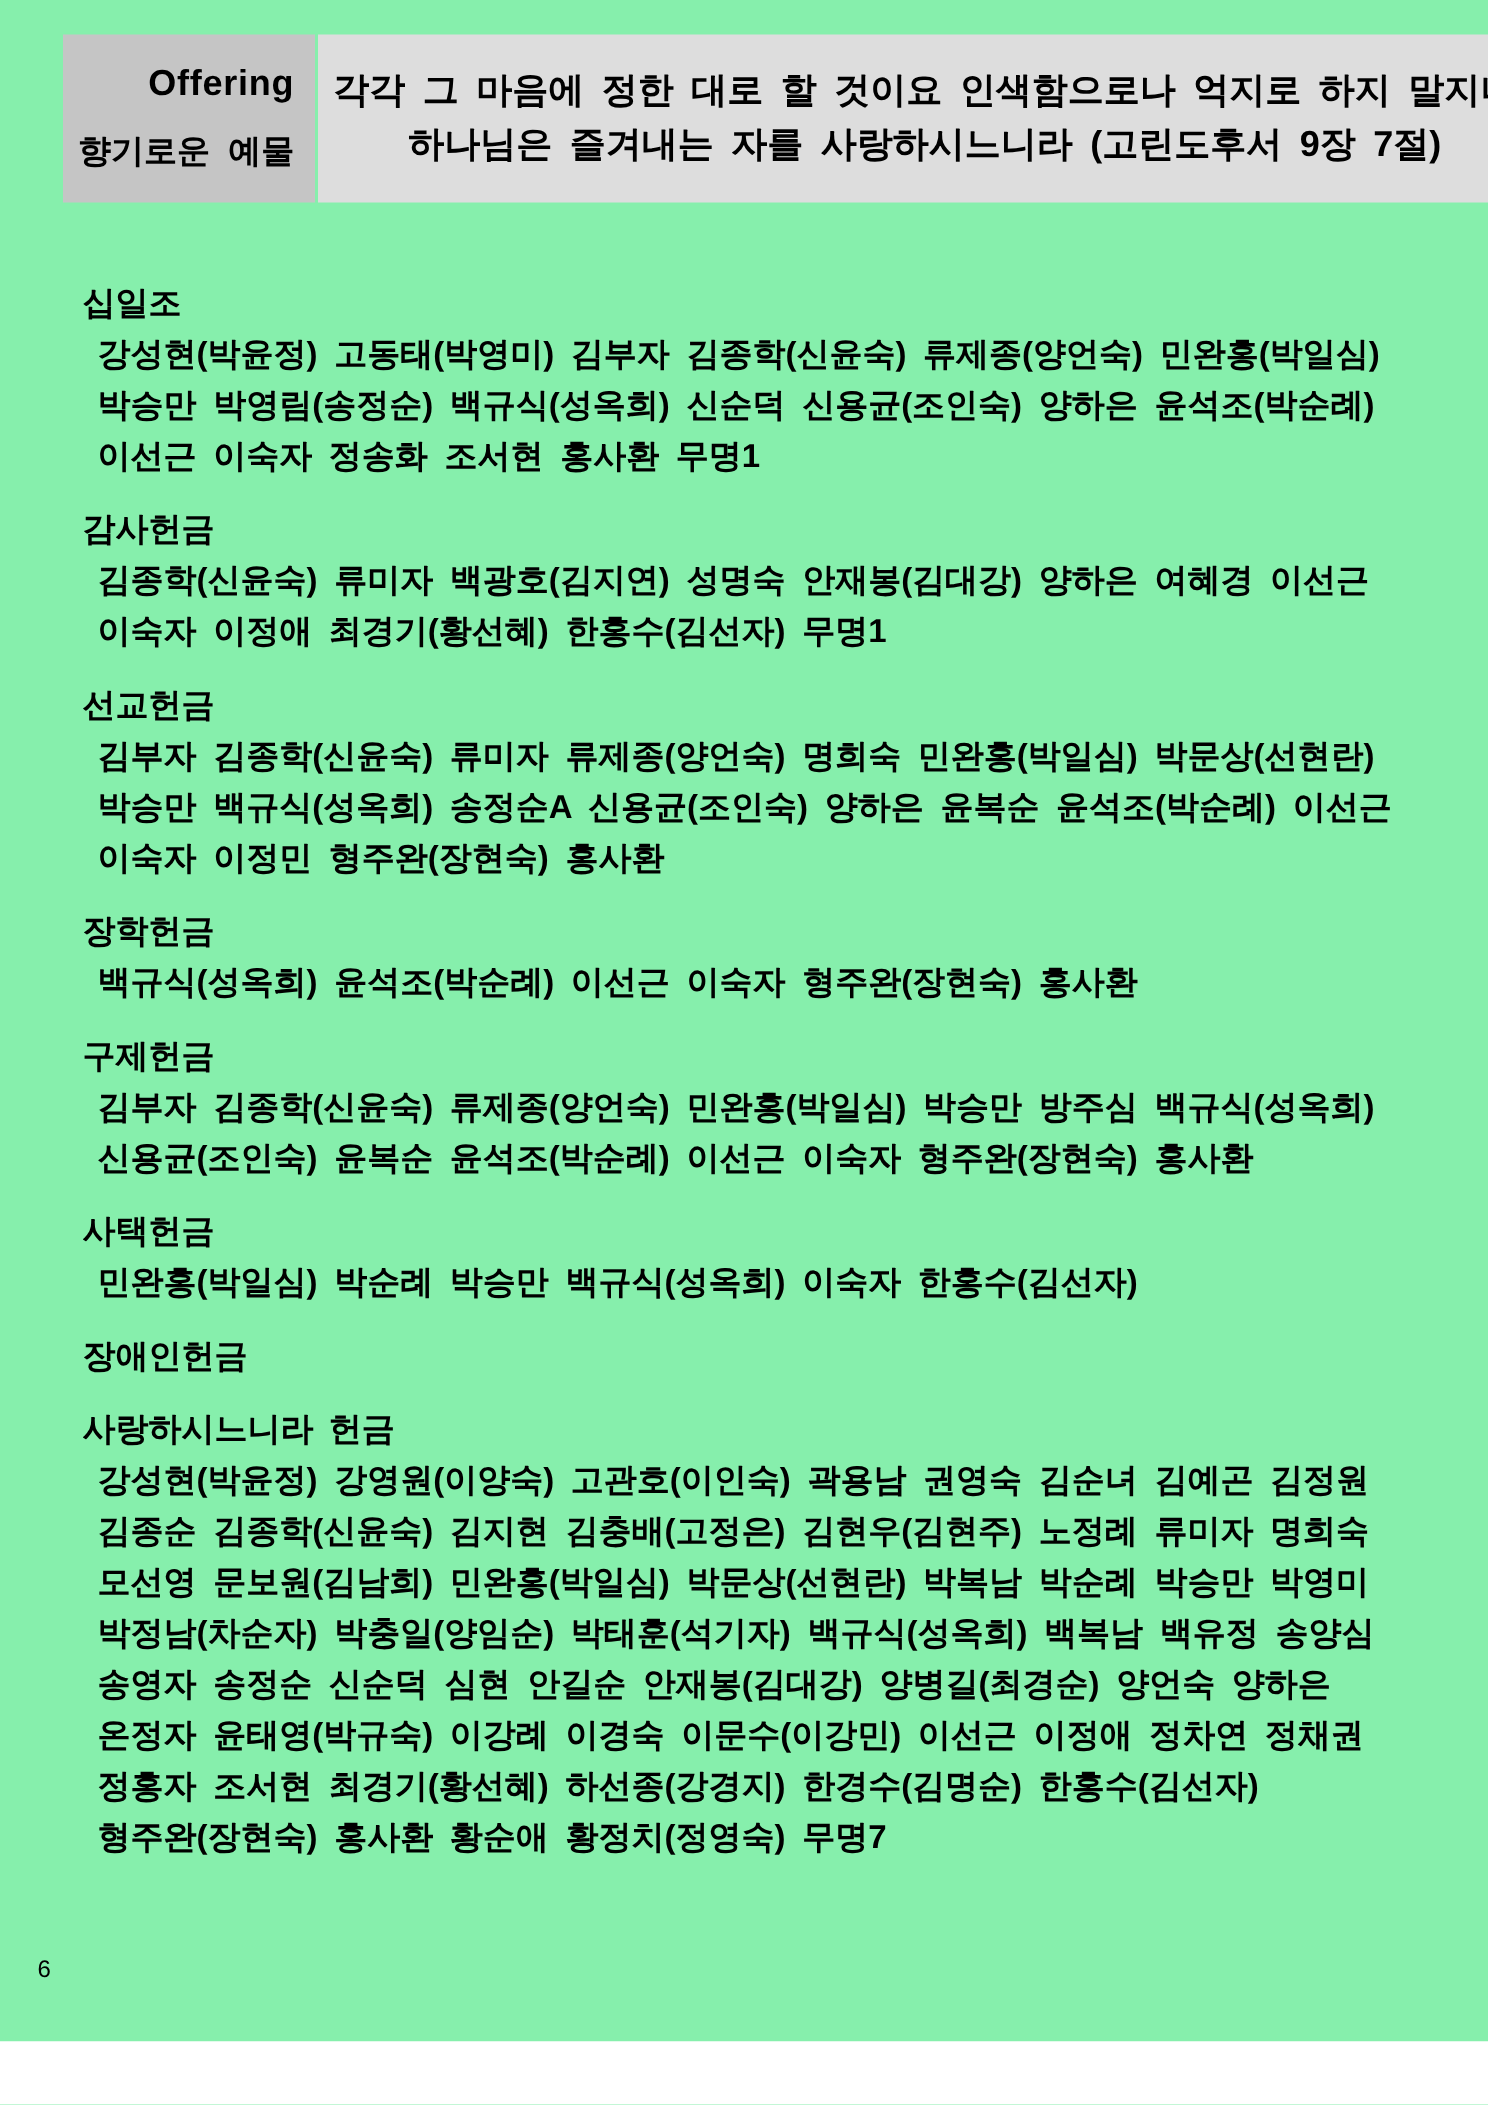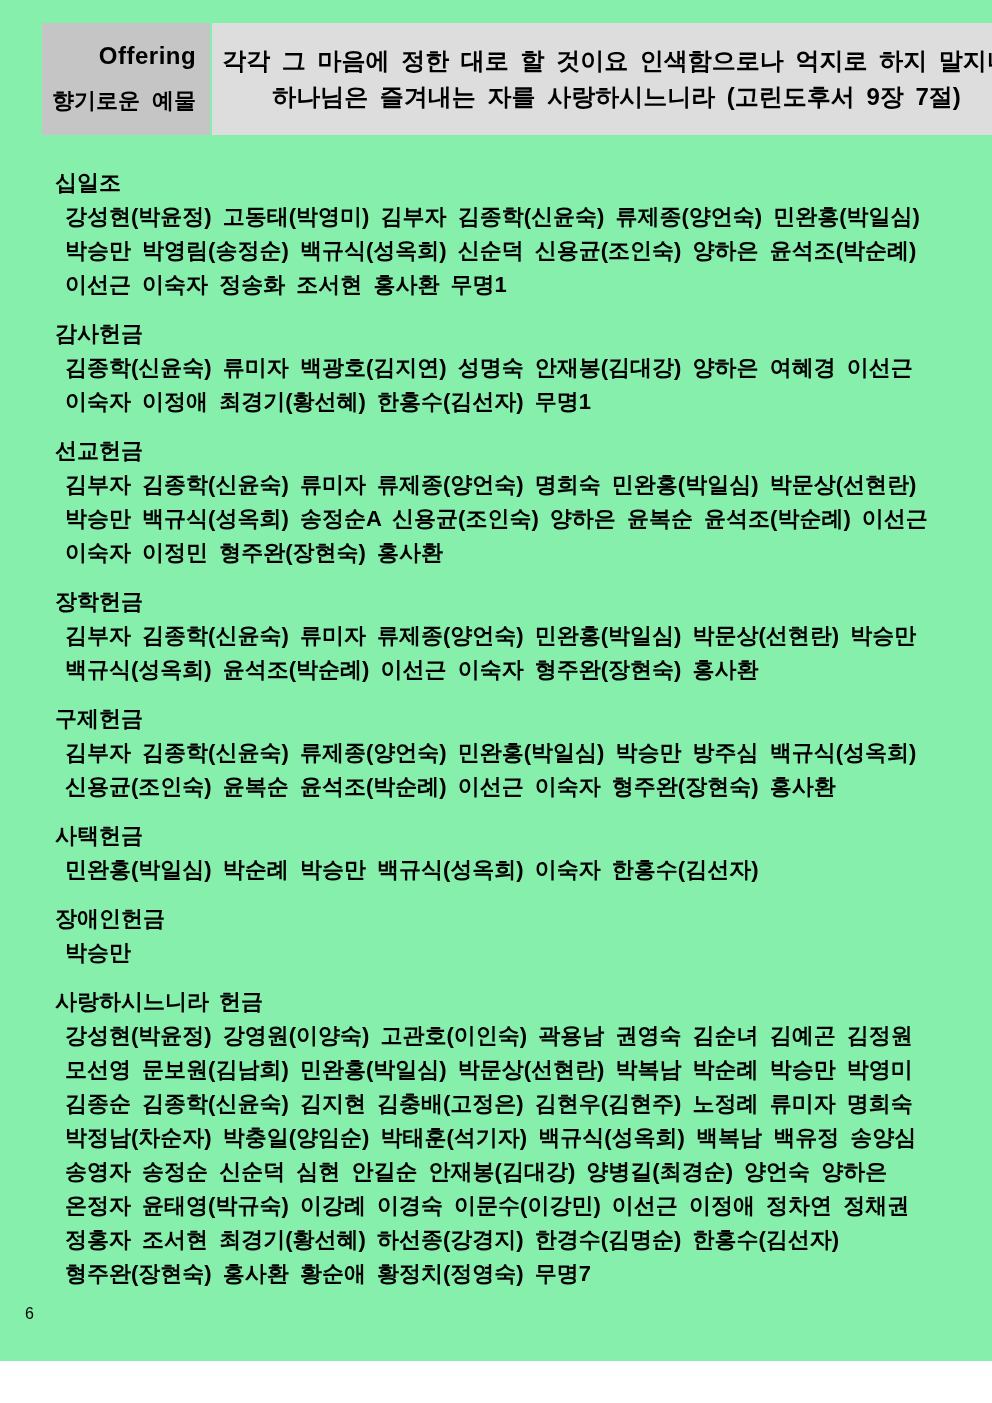--- a/index.html
+++ b/index.html
@@ -56,21 +56,21 @@
   .header-right .verse-line {
     font-size: 24px;
     font-weight: 700;
     line-height: 36px;
     text-align: center;
     word-spacing: 5px;
     white-space: nowrap;
   }
   
   .content {
-    margin: 31px 36px 0 55px;
+    margin: 50px 36px 0 55px;
   }
   .section {
     margin-bottom: 15px;
   }
   .section-title {
     font-size: 22px;
     font-weight: 700;
     line-height: 34px;
     word-spacing: 4px;
   }
@@ -123,45 +123,43 @@
 
   <div class="section">
     <div class="section-title">선교헌금</div>
   <div class="name-line">김부자 김종학(신윤숙) 류미자 류제종(양언숙) 명희숙 민완홍(박일심) 박문상(선현란)</div>
         <div class="name-line">박승만 백규식(성옥희) 송정순A 신용균(조인숙) 양하은 윤복순 윤석조(박순례) 이선근</div>
         <div class="name-line">이숙자 이정민 형주완(장현숙) 홍사환</div>
       </div>
 
   <div class="section">
     <div class="section-title">장학헌금</div>
-  <div class="name-line">김부자 김종학(신윤숙) 류미자 류제종(양언숙) 민완홍(박일심) 박문상(선현란) 박승만</div>
         <div class="name-line">백규식(성옥희) 윤석조(박순례) 이선근 이숙자 형주완(장현숙) 홍사환</div>
       </div>
 
   <div class="section">
     <div class="section-title">구제헌금</div>
   <div class="name-line">김부자 김종학(신윤숙) 류제종(양언숙) 민완홍(박일심) 박승만 방주심 백규식(성옥희)</div>
         <div class="name-line">신용균(조인숙) 윤복순 윤석조(박순례) 이선근 이숙자 형주완(장현숙) 홍사환</div>
       </div>
 
   <div class="section">
     <div class="section-title">사택헌금</div>
   <div class="name-line">민완홍(박일심) 박순례 박승만 백규식(성옥희) 이숙자 한홍수(김선자)</div>
       </div>
 
   <div class="section">
     <div class="section-title">장애인헌금</div>
-  <div class="name-line">박승만</div>
       </div>
 
   <div class="section">
     <div class="section-title">사랑하시느니라 헌금</div>
   <div class="name-line">강성현(박윤정) 강영원(이양숙) 고관호(이인숙) 곽용남 권영숙 김순녀 김예곤 김정원</div>
+        <div class="name-line">김종순 김종학(신윤숙) 김지현 김충배(고정은) 김현우(김현주) 노정례 류미자 명희숙</div>
         <div class="name-line">모선영 문보원(김남희) 민완홍(박일심) 박문상(선현란) 박복남 박순례 박승만 박영미</div>
-        <div class="name-line">김종순 김종학(신윤숙) 김지현 김충배(고정은) 김현우(김현주) 노정례 류미자 명희숙</div>
         <div class="name-line">박정남(차순자) 박충일(양임순) 박태훈(석기자) 백규식(성옥희) 백복남 백유정 송양심</div>
         <div class="name-line">송영자 송정순 신순덕 심현 안길순 안재봉(김대강) 양병길(최경순) 양언숙 양하은</div>
         <div class="name-line">온정자 윤태영(박규숙) 이강례 이경숙 이문수(이강민) 이선근 이정애 정차연 정채권</div>
         <div class="name-line">정홍자 조서현 최경기(황선혜) 하선종(강경지) 한경수(김명순) 한홍수(김선자)</div>
         <div class="name-line">형주완(장현숙) 홍사환 황순애 황정치(정영숙) 무명7</div>
       </div>
 </div>
 
   <div class="page-number">6</div>
 

